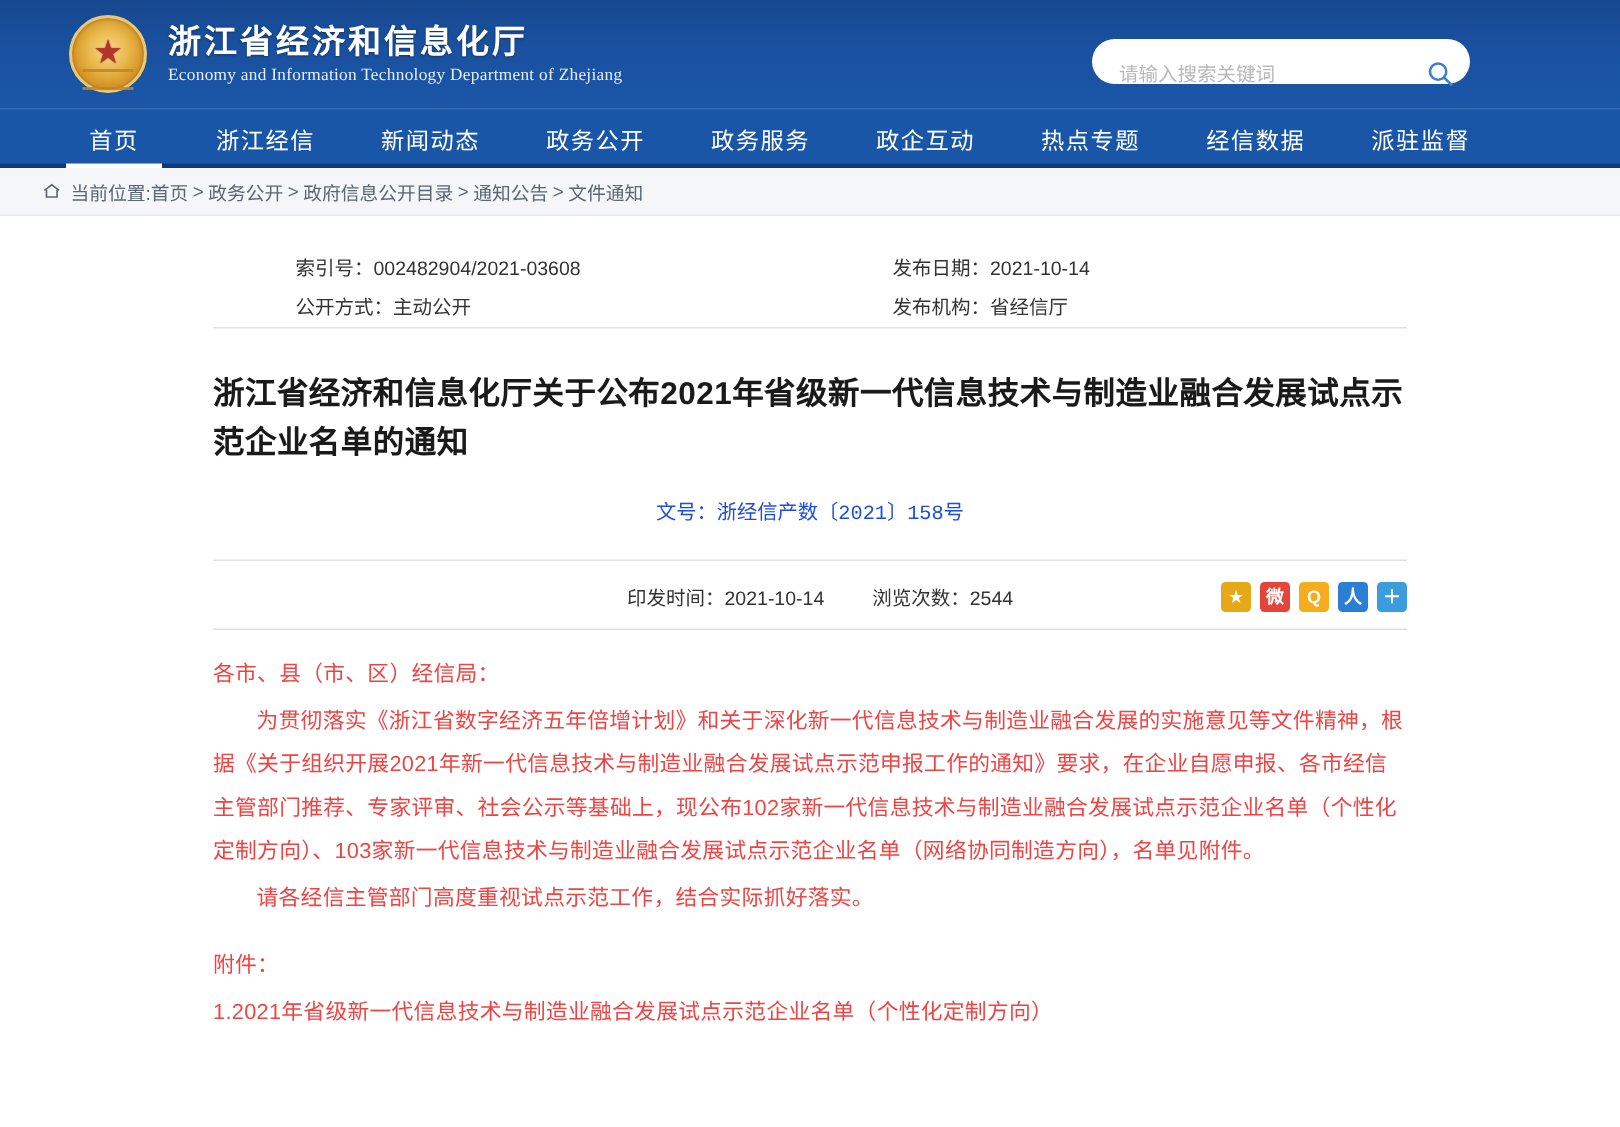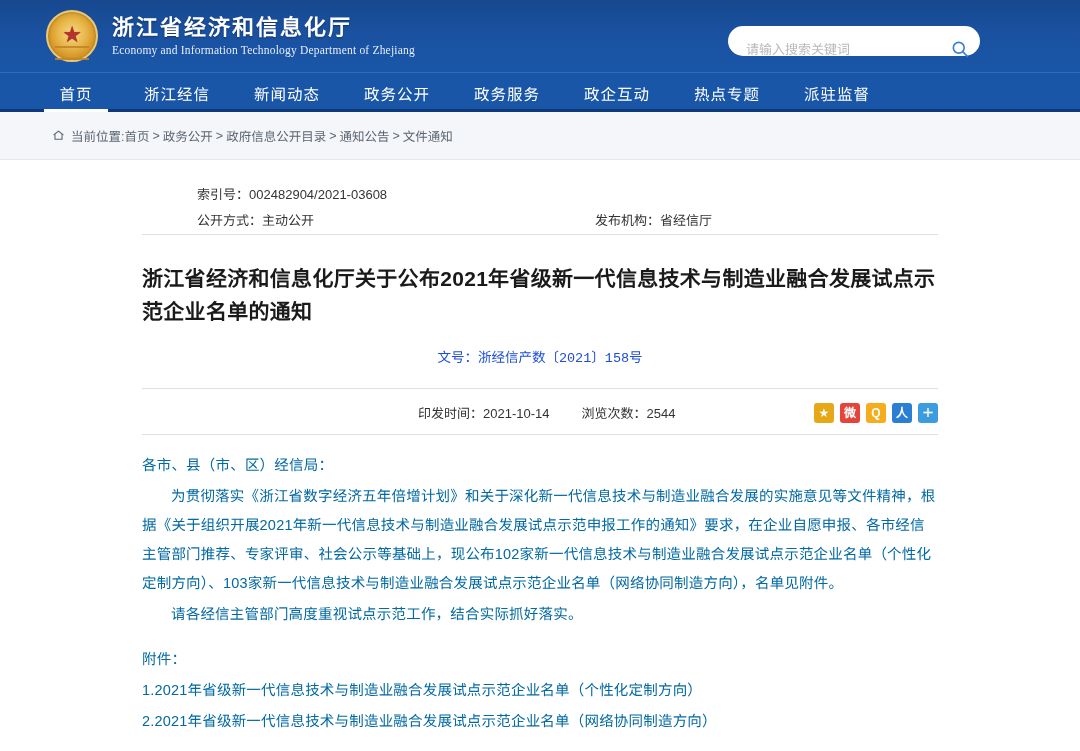--- a/index.html
+++ b/index.html
@@ -123,26 +123,26 @@
     content: "";
     position: absolute;
     left: 14px; right: 14px; bottom: 0;
     height: 3px;
     background: #ffffff;
     z-index: 2;
   }
 
   
   .crumbbar {
-    height: 48px;
+    height: 32px;
     background: #f4f6f9;
     border-bottom: 1px solid #e3e7ec;
     display: flex;
     align-items: center;
-    padding-left: 52px;
+    padding-left: 28px;
     font-size: 12.5px;
     color: #5c6672;
   }
   .home-icon { margin-right: 6px; color: #5c6672; display: inline-flex; }
   .crumbbar a { color: #5c6672; text-decoration: none; }
   .crumb-sep { margin: 0 3px; }
 
   
   .article { padding: 0 142px; }
   .meta {
@@ -194,21 +194,21 @@
     line-height: 1;
   }
   .s-sina   { background: #e6a817; }
   .s-weibo  { background: #e4443a; }
   .s-qzone  { background: #f5ad1d; }
   .s-renren { background: #2a7fd4; }
   .s-more   { background: #3b9ddd; }
 
   .body-text {
     font-size: 14.5px;
-    color: #0369a1;
+    color: #ef4444;
     line-height: 2.0;
     padding-top: 16px;
     letter-spacing: .2px;
   }
   .body-text p { margin: 0 0 2px; }
   .indent { text-indent: 2em; }
   .gap { height: 14px; }
 </style>
 </head>
 <body>
@@ -234,20 +234,21 @@
   </div>
 
   <div class="nav">
     <div class="nav-item active">首页</div>
     <div class="nav-item">浙江经信</div>
     <div class="nav-item">新闻动态</div>
     <div class="nav-item">政务公开</div>
     <div class="nav-item">政务服务</div>
     <div class="nav-item">政企互动</div>
     <div class="nav-item">热点专题</div>
+    <div class="nav-item">经信数据</div>
     <div class="nav-item">派驻监督</div>
   </div>
 
   <div class="crumbbar">
     <span class="home-icon">
       <svg viewBox="0 0 24 24" width="13" height="13" fill="none" stroke="#5c6672" stroke-width="2">
         <path d="M3 11l9-7 9 7"></path>
           <path d="M5.5 10v9h13v-9"></path>
       </svg>
     </span>
@@ -263,20 +264,23 @@
     <a href="#">文件通知</a>
   </div>
 
   <div class="article">
 
     <div class="meta">
       <div class="meta-row">
         <div class="meta-cell">
           <span class="meta-label">索引号：</span><span>002482904/2021-03608</span>
         </div>
+        <div class="meta-cell">
+          <span class="meta-label">发布日期：</span><span>2021-10-14</span>
+        </div>
       </div>
       <div class="meta-row">
         <div class="meta-cell">
           <span class="meta-label">公开方式：</span><span>主动公开</span>
         </div>
         <div class="meta-cell">
           <span class="meta-label">发布机构：</span><span>省经信厅</span>
         </div>
       </div>
     </div>
@@ -297,18 +301,17 @@
       </span>
     </div>
 
     <div class="body-text">
       <p>各市、县（市、区）经信局：</p>
       <p class="indent">为贯彻落实《浙江省数字经济五年倍增计划》和关于深化新一代信息技术与制造业融合发展的实施意见等文件精神，根据《关于组织开展2021年新一代信息技术与制造业融合发展试点示范申报工作的通知》要求，在企业自愿申报、各市经信主管部门推荐、专家评审、社会公示等基础上，现公布102家新一代信息技术与制造业融合发展试点示范企业名单（个性化定制方向）、103家新一代信息技术与制造业融合发展试点示范企业名单（网络协同制造方向），名单见附件。</p>
       <p class="indent">请各经信主管部门高度重视试点示范工作，结合实际抓好落实。</p>
       <div class="gap"></div>
       <p>附件：</p>
       <p>1.2021年省级新一代信息技术与制造业融合发展试点示范企业名单（个性化定制方向）</p>
-      <p>2.2021年省级新一代信息技术与制造业融合发展试点示范企业名单（网络协同制造方向）</p>
 
     </div>
 
   </div>
 </div>
 
 </body></html>

